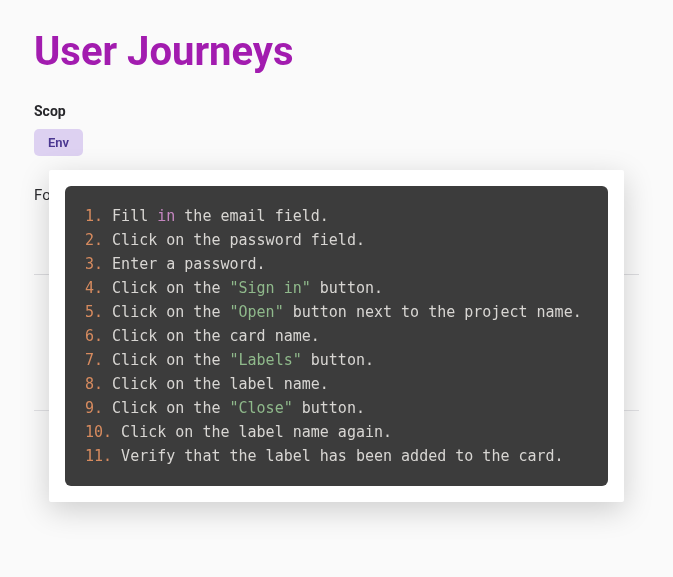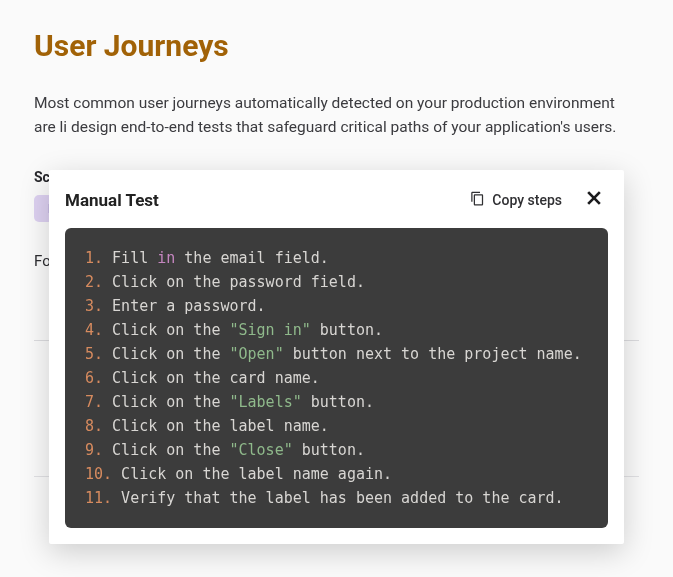--- a/index.html
+++ b/index.html
@@ -9,23 +9,23 @@
     height: 577px;
     overflow: hidden;
     position: relative;
     background: #fafafa;
     color: #333;
   }
   .page {
     padding: 20px 34px;
   }
   .page-title {
-    font-size: 30px;
+    font-size: 40px;
     font-weight: 700;
-    color: #a16207;
+    color: #a21caf;
     margin-top: 8px;
     margin-bottom: 28px;
   }
   .page-desc {
     font-size: 15.5px;
     line-height: 1.55;
     color: #3b3b3f;
     margin-bottom: 30px;
   }
   .scope-label {
@@ -140,21 +140,20 @@
   }
   .num { color: #d78b5f; }
   .kw { color: #c586c0; }
   .str { color: #8fb98b; }
 </style>
 </head>
 <body>
 
 <div class="page">
   <h1 class="page-title">User Journeys</h1>
-  <p class="page-desc">Most common user journeys automatically detected on your production environment are li design end-to-end tests that safeguard critical paths of your application's users.</p>
   <div class="scope-label">Scop</div>
   <div class="chip">Env</div>
   <div class="found">Four</div>
   <div class="table-header">
     <div class="th-name">NA</div>
     <div class="th-right">RE</div>
   </div>
   <div class="card">
     <div class="card-title">De</div>
     <div class="card-desc">
@@ -163,34 +162,15 @@
       <span>jou</span>
     </div>
   </div>
   <div class="card" style="border-bottom:none;">
     <div class="card-title">User Journey for Labeling a Task</div>
   </div>
 </div>
 
 <div class="overlay">
   <div class="modal">
-    <div class="modal-header">
-      <div class="modal-title">Manual Test</div>
-      <div class="copy-steps">
-        <span>
-          <svg viewBox="0 0 24 24">
-              <path d="M16 1H4c-1.1 0-2 .9-2 2v14h2V3h12V1zm3 4H8c-1.1 0-2 .9-2 2v14c0 1.1.9 2 2 2h11c1.1 0 2-.9 2-2V7c0-1.1-.9-2-2-2zm0 16H8V7h11v14z"></path>
-            </svg>
-        </span>
-        <span>Copy steps</span>
-      </div>
-      <div class="close-btn">
-        <span>
-          <svg viewBox="0 0 24 24" fill="none">
-              <line x1="5" y1="5" x2="19" y2="19"></line>
-              <line x1="19" y1="5" x2="5" y2="19"></line>
-            </svg>
-        </span>
-      </div>
-    </div>
     <div class="code-block" id="code-block"><div><span class="num">1.</span> Fill <span class="kw">in</span> the email field.</div><div><span class="num">2.</span> Click on the password field.</div><div><span class="num">3.</span> Enter a password.</div><div><span class="num">4.</span> Click on the <span class="str">"Sign in"</span> button.</div><div><span class="num">5.</span> Click on the <span class="str">"Open"</span> button next to the project name.</div><div><span class="num">6.</span> Click on the card name.</div><div><span class="num">7.</span> Click on the <span class="str">"Labels"</span> button.</div><div><span class="num">8.</span> Click on the label name.</div><div><span class="num">9.</span> Click on the <span class="str">"Close"</span> button.</div><div><span class="num">10.</span> Click on the label name again.</div><div><span class="num">11.</span> Verify that the label has been added to the card.</div></div>
   </div>
 </div>
 
 </body></html>

